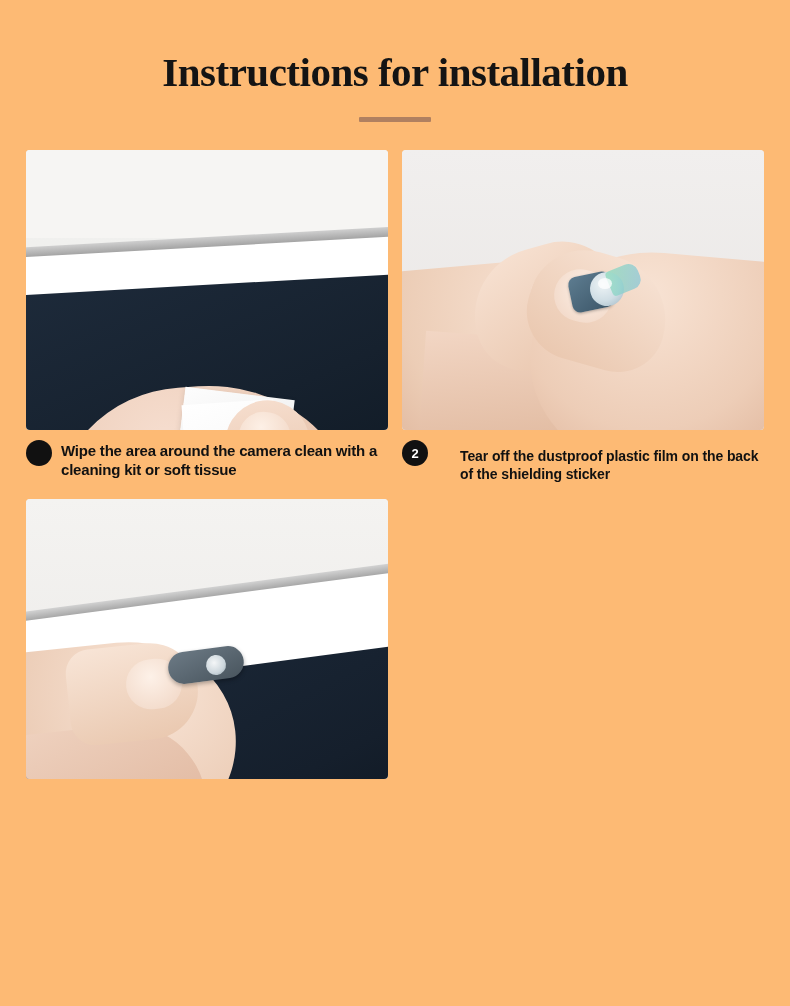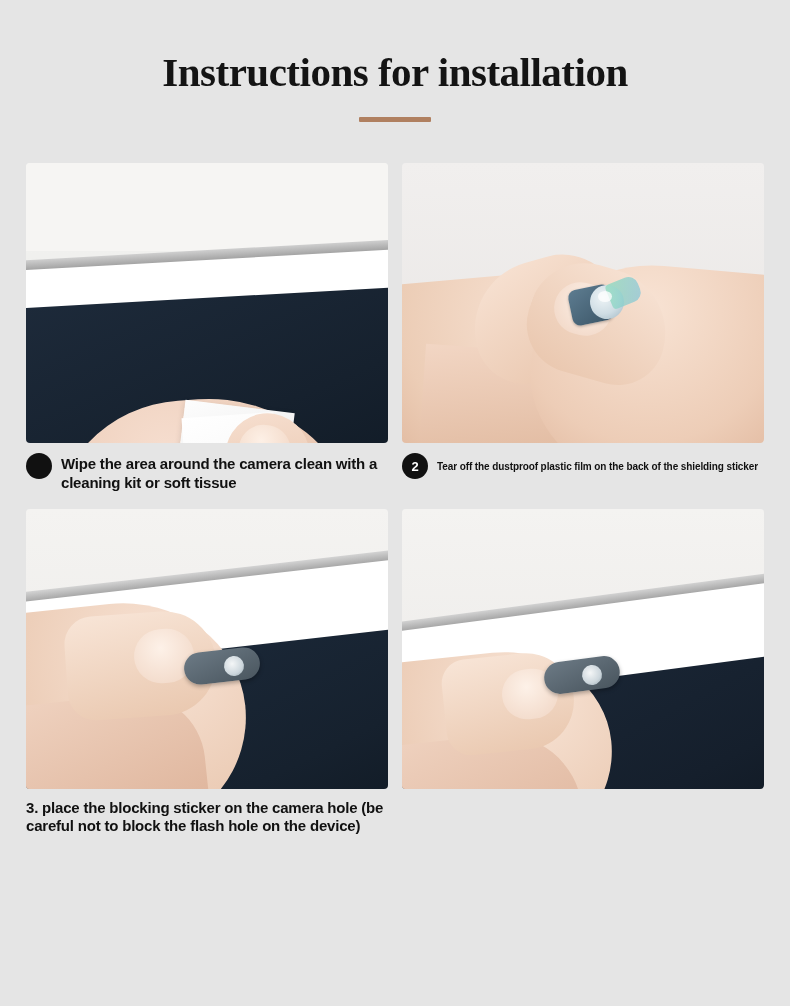--- a/index.html
+++ b/index.html
@@ -10,21 +10,21 @@
     width: 790px;
     height: 1006px;
     background: #ffffff;
     font-family: "Liberation Sans", sans-serif;
     overflow: hidden;
   }
   .page {
     position: relative;
     width: 790px;
     height: 1006px;
-    background: #e5e5e5;
+    background: #fdba74;
   }
   .title {
     text-align: center;
     font-size: 41px;
     font-weight: bold;
     color: #141414;
     letter-spacing: -0.5px;
     padding-top: 50px;
     line-height: 1.1;
     font-family: "Liberation Serif", serif;
@@ -32,21 +32,21 @@
   .title-rule {
     width: 72px;
     height: 5px;
     background: #b08060;
     margin: 22px auto 0 auto;
     border-radius: 1px;
   }
   .grid {
     position: absolute;
     left: 26px;
-    top: 163px;
+    top: 150px;
     width: 738px;
   }
   .row {
     display: flex;
     gap: 14px;
   }
   .cell {
     width: 362px;
   }
   .photo {
@@ -59,23 +59,24 @@
   }
   .cap {
     margin-top: 10px;
     font-size: 15px;
     font-weight: bold;
     color: #111111;
     line-height: 1.25;
     letter-spacing: -0.2px;
   }
   .cap.small {
-    font-size: 10px;
+    font-size: 14px;
     letter-spacing: -0.1px;
     line-height: 1.3;
+    margin-left: 23px;
   }
   .cap-row {
     display: flex;
     align-items: flex-start;
     gap: 9px;
     margin-top: 9px;
   }
   .badge {
     flex: 0 0 auto;
     width: 26px;
@@ -396,35 +397,20 @@
         <div class="cap-row">
           <div class="badge">2</div>
           <div class="cap small">Tear off the dustproof plastic film on the back of the shielding sticker</div>
         </div>
       </div>
 
     </div>
 
     <div class="row row2">
 
-      <div class="cell">
-        <div class="photo">
-          <div class="p3-bg"></div>
-          <div class="p3-edge"></div>
-          <div class="p3-bezel"></div>
-          <div class="p3-screen"></div>
-          <div class="p3-hand"></div>
-          <div class="p3-palm"></div>
-          <div class="p3-finger"></div>
-          <div class="p3-nail"></div>
-          <div class="p3-sticker"></div>
-          <div class="p3-hole"></div>
-        </div>
-        <div class="cap">3. place the blocking sticker on the camera hole (be careful not to block the flash hole on the device)</div>
-      </div>
 
       <div class="cell">
         <div class="photo">
           <div class="p4-bg"></div>
           <div class="p4-edge"></div>
           <div class="p4-bezel"></div>
           <div class="p4-screen"></div>
           <div class="p4-hand"></div>
           <div class="p4-palm"></div>
           <div class="p4-finger"></div>

